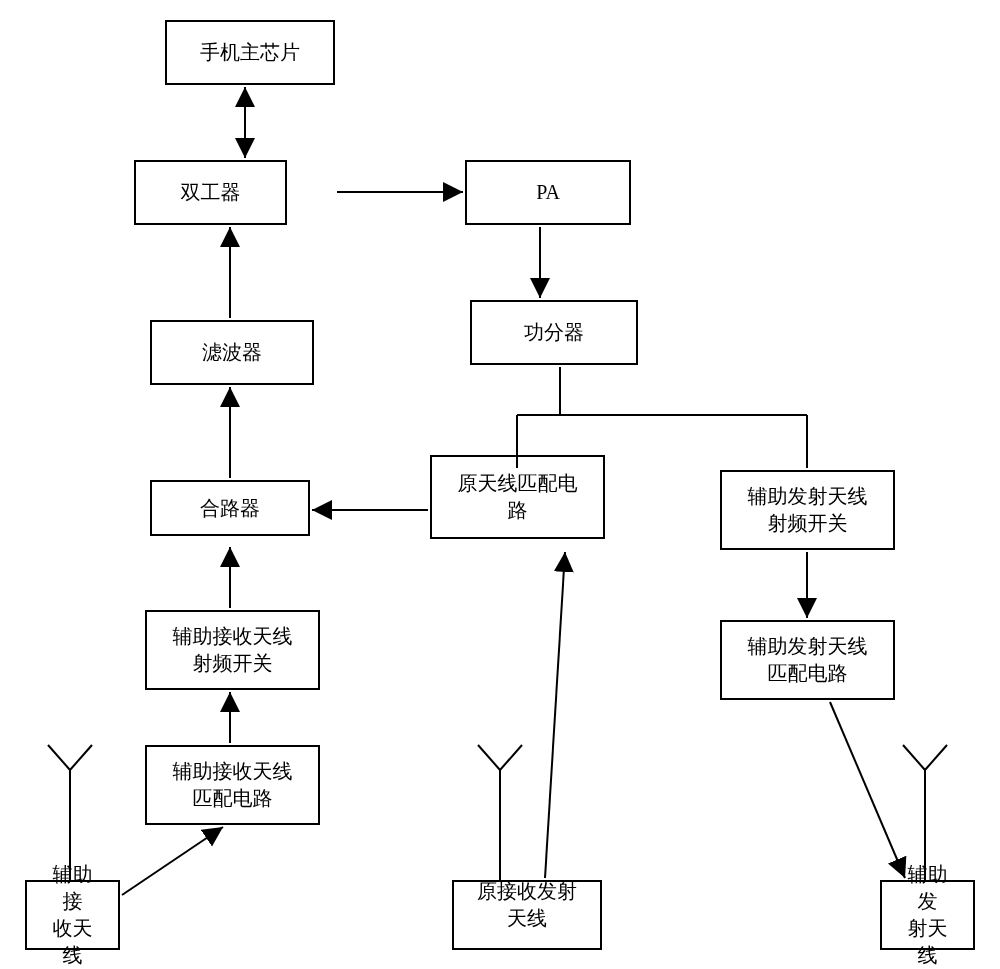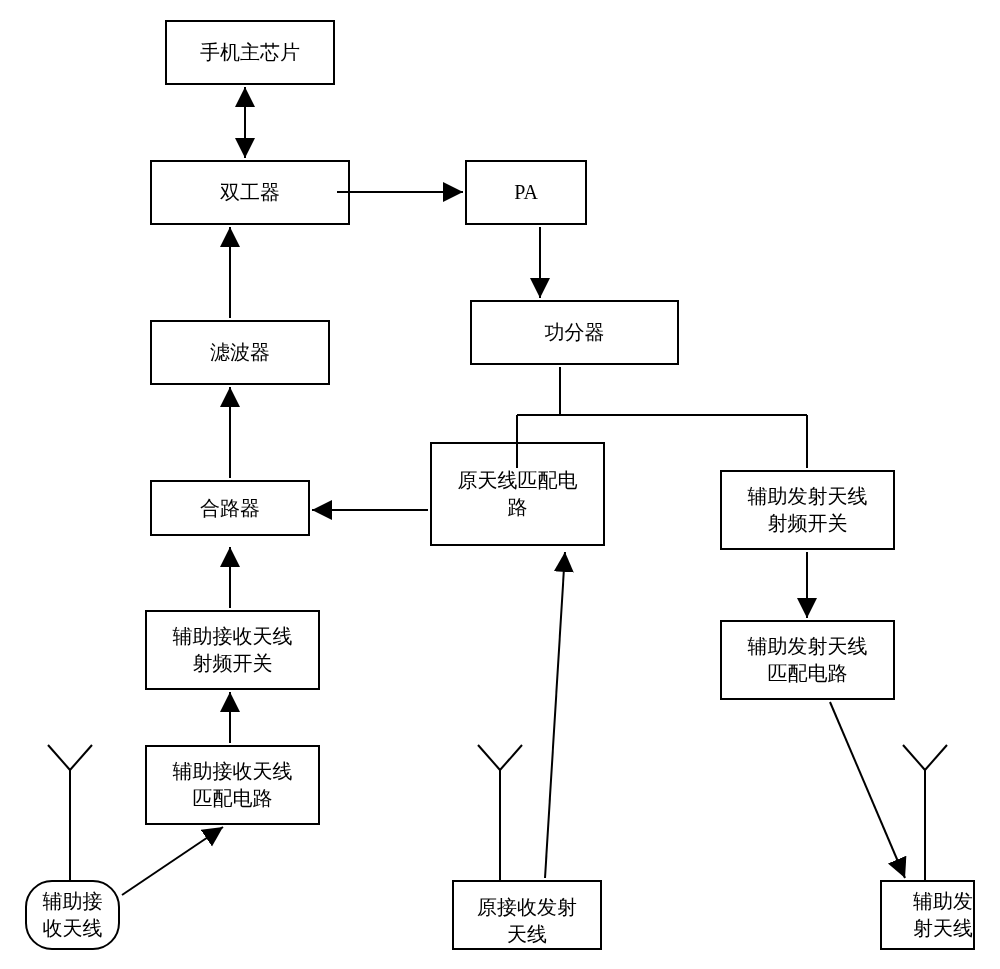--- a/index.html
+++ b/index.html
@@ -11,21 +11,21 @@
       font-size: 20px;
       background: #fff;
     }
     .box {
       position: absolute;
       border: 2px solid #000;
       display: flex;
       align-items: center;
       justify-content: center;
       text-align: center;
-      padding: 0;
+      padding: 16px;
       background: #fff;
     }
     svg.arrows {
       position: absolute;
       top: 0;
       left: 0;
       width: 1000px;
       height: 969px;
       pointer-events: none;
     }
@@ -33,56 +33,56 @@
       position: absolute;
     }
   </style>
 </head>
 <body>
 
 <div class="box" style="left:165px; top:20px; width:170px; height:65px;">
     <span>手机主芯片</span>
   </div>
 
-<div class="box" style="left:150px; top:160px; width:200px; height:65px;">
+<div class="box" style="left:134px; top:160px; width:153px; height:65px;">
     <span>双工器</span>
   </div>
 
-<div class="box" style="left:465px; top:160px; width:122px; height:65px;">
+<div class="box" style="left:465px; top:160px; width:166px; height:65px;">
     <span>PA</span>
   </div>
 
-<div class="box" style="left:470px; top:300px; width:209px; height:65px;">
+<div class="box" style="left:470px; top:300px; width:168px; height:65px;">
     <span>功分器</span>
   </div>
 
-<div class="box" style="left:150px; top:320px; width:180px; height:65px;">
+<div class="box" style="left:150px; top:320px; width:164px; height:65px;">
     <span>滤波器</span>
   </div>
 
 <div class="box" style="left:150px; top:480px; width:160px; height:56px;">
     <span>合路器</span>
   </div>
 
-<div class="box" style="left:430px; top:442px; width:175px; height:104px; white-space:pre-line;"><span>原天线匹配电
+<div class="box" style="left:430px; top:455px; width:175px; height:84px; white-space:pre-line;"><span>原天线匹配电
 路</span></div>
 
 <div class="box" style="left:720px; top:470px; width:175px; height:80px; white-space:pre-line;"><span>辅助发射天线
 射频开关</span></div>
 
 <div class="box" style="left:145px; top:610px; width:175px; height:80px; white-space:pre-line;"><span>辅助接收天线
 射频开关</span></div>
 
 <div class="box" style="left:720px; top:620px; width:175px; height:80px; white-space:pre-line;"><span>辅助发射天线
 匹配电路</span></div>
 
 <div class="box" style="left:145px; top:745px; width:175px; height:80px; white-space:pre-line;"><span>辅助接收天线
 匹配电路</span></div>
 
-<div class="box" style="left:25px; top:880px; width:95px; height:70px; white-space:pre-line;border-radius:27px;"><span>辅助接
+<div class="box" style="left:25px; top:880px; width:95px; height:70px; white-space:pre-line;"><span>辅助接
 收天线</span></div>
 
 <div class="box" style="left:452px; top:880px; width:150px; height:70px; white-space:pre-line;align-items:flex-end;"><span>原接收发射
 天线</span></div>
 
 <div class="box" style="left:880px; top:880px; width:95px; height:70px; white-space:pre-line;justify-content:flex-end;"><span>辅助发
 射天线</span></div>
 
 <svg class="antenna" style="left:40px; top:740px;" width="60" height="140">
   <line x1="30" y1="140" x2="30" y2="30" stroke="#000" stroke-width="2"></line>

